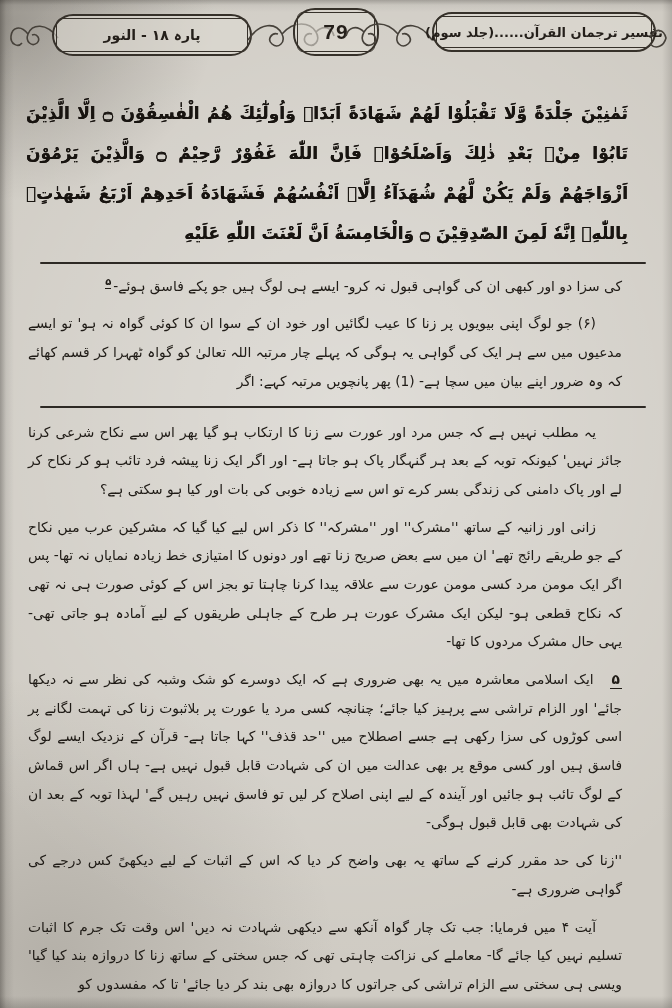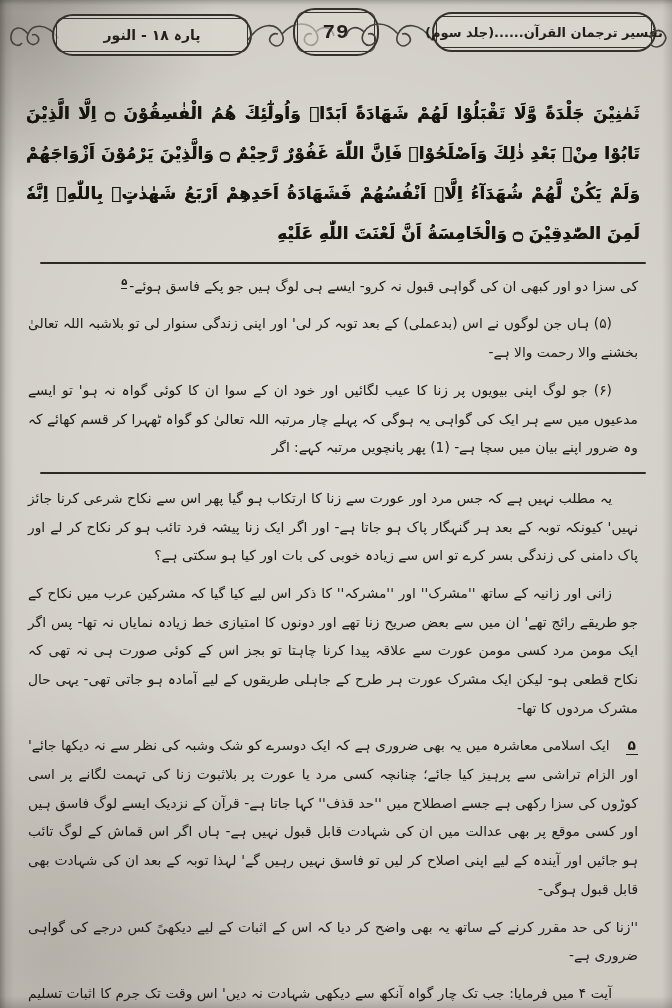--- a/index.html
+++ b/index.html
@@ -29,50 +29,50 @@
   }
   .cartouche-inner{
     border:1px solid #36312a;border-radius:6px;
     height:100%;box-sizing:border-box;
     display:flex;align-items:center;justify-content:center;
     white-space:nowrap;
   }
   .cart-right{right:16px;top:12px;width:216px;height:32px;}
   .cart-right .cartouche-inner{font-size:13px;font-weight:bold;}
   .cart-center{left:50%;top:8px;transform:translateX(-50%);width:78px;height:40px;}
-  .cart-center .cartouche-inner{font-size:21px;font-weight:bold;letter-spacing:1px;font-family:Liberation Mono, monospace;}
+  .cart-center .cartouche-inner{font-size:21px;font-weight:bold;letter-spacing:1px;font-family:Liberation Sans, sans-serif;}
   .cart-left{left:52px;top:14px;width:192px;height:34px;}
   .cart-left .cartouche-inner{font-size:14px;font-weight:bold;}
   .flourish{position:absolute;top:16px;height:44px;}
   .fl-a{left:8px;width:52px;}
   .fl-b{left:246px;width:90px;}
   .fl-c{right:238px;width:90px;}
   .fl-d{right:4px;width:20px;}
   
   .quran{
     direction:rtl;
     text-align:justify;
     font-weight:bold;
     font-size:17px;
     line-height:2.35;
     color:#181410;
-    padding:2px 32px 2px 26px;
+    padding:2px 44px 2px 26px;
     text-shadow:0 0 0.5px #181410;
   }
   
   .rule{height:2px;background:#2d2924;margin:6px 26px 8px 40px;border-radius:1px;}
   .rule2{margin-top:10px;margin-bottom:10px;}
   
   .section{padding:0 34px 0 28px;}
   .urdu{
     direction:rtl;
     text-align:justify;
     font-size:13.8px;
     line-height:2.08;
-    margin:0 0 9px 0;
+    margin:0 16px 9px 0;
     color:#1f1b16;
   }
   .indent{text-indent:26px;}
   .fn{
     font-size:10px;
     font-weight:bold;
     border-bottom:1.5px solid #1f1b16;
     padding-bottom:1px;
     margin-right:2px;
   }
@@ -128,21 +128,20 @@
   <div class="quran">
     <span>ثَمٰنِيْنَ جَلْدَةً وَّلَا تَقْبَلُوْا لَهُمْ شَهَادَةً اَبَدًاۚ وَاُولٰٓئِكَ هُمُ الْفٰسِقُوْنَ ۝</span>
     <span>اِلَّا الَّذِيْنَ تَابُوْا مِنْۢ بَعْدِ ذٰلِكَ وَاَصْلَحُوْاۚ فَاِنَّ اللّٰهَ غَفُوْرٌ رَّحِيْمٌ ۝ وَالَّذِيْنَ يَرْمُوْنَ اَزْوَاجَهُمْ وَلَمْ يَكُنْ لَّهُمْ شُهَدَآءُ اِلَّاۤ</span>
     <span>اَنْفُسُهُمْ فَشَهَادَةُ اَحَدِهِمْ اَرْبَعُ شَهٰدٰتٍۭ بِاللّٰهِۙ اِنَّهٗ لَمِنَ الصّٰدِقِيْنَ ۝ وَالْخَامِسَةُ اَنَّ لَعْنَتَ اللّٰهِ عَلَيْهِ</span>
   </div>
 
   <div class="rule"></div>
 
   <div class="section">
     <p class="urdu"><span>کی سزا دو اور کبھی ان کی گواہی قبول نہ کرو- ایسے ہی لوگ ہیں جو پکے فاسق ہوئے-</span><sup class="fn">۵</sup></p>
-    <p class="urdu indent">(۵) ہاں جن لوگوں نے اس (بدعملی) کے بعد توبہ کر لی' اور اپنی زندگی سنوار لی تو بلاشبہ اللہ تعالیٰ بخشنے والا رحمت والا ہے-</p>
     <p class="urdu indent">(۶) جو لوگ اپنی بیویوں پر زنا کا عیب لگائیں اور خود ان کے سوا ان کا کوئی گواہ نہ ہو' تو ایسے مدعیوں میں سے ہر ایک کی گواہی یہ ہوگی کہ پہلے چار مرتبہ اللہ تعالیٰ کو گواہ ٹھہرا کر قسم کھائے کہ وہ ضرور اپنے بیان میں سچا ہے- (1) پھر پانچویں مرتبہ کہے: اگر</p>
   </div>
 
   <div class="rule rule2"></div>
 
   <div class="section">
     <p class="urdu indent">یہ مطلب نہیں ہے کہ جس مرد اور عورت سے زنا کا ارتکاب ہو گیا پھر اس سے نکاح شرعی کرنا جائز نہیں' کیونکہ توبہ کے بعد ہر گنہگار پاک ہو جاتا ہے- اور اگر ایک زنا پیشہ فرد تائب ہو کر نکاح کر لے اور پاک دامنی کی زندگی بسر کرے تو اس سے زیادہ خوبی کی بات اور کیا ہو سکتی ہے؟</p>
     <p class="urdu indent">زانی اور زانیہ کے ساتھ ''مشرک'' اور ''مشرکہ'' کا ذکر اس لیے کیا گیا کہ مشرکین عرب میں نکاح کے جو طریقے رائج تھے' ان میں سے بعض صریح زنا تھے اور دونوں کا امتیازی خط زیادہ نمایاں نہ تھا- پس اگر ایک مومن مرد کسی مومن عورت سے علاقہ پیدا کرنا چاہتا تو بجز اس کے کوئی صورت ہی نہ تھی کہ نکاح قطعی ہو- لیکن ایک مشرک عورت ہر طرح کے جاہلی طریقوں کے لیے آمادہ ہو جاتی تھی- یہی حال مشرک مردوں کا تھا-</p>
     <p class="urdu"><span class="note-marker">۵</span><span>ایک اسلامی معاشرہ میں یہ بھی ضروری ہے کہ ایک دوسرے کو شک وشبہ کی نظر سے نہ دیکھا جائے' اور الزام تراشی سے پرہیز کیا جائے؛ چنانچہ کسی مرد یا عورت پر بلاثبوت زنا کی تہمت لگانے پر اسی کوڑوں کی سزا رکھی ہے جسے اصطلاح میں ''حد قذف'' کہا جاتا ہے- قرآن کے نزدیک ایسے لوگ فاسق ہیں اور کسی موقع پر بھی عدالت میں ان کی شہادت قابل قبول نہیں ہے- ہاں اگر اس قماش کے لوگ تائب ہو جائیں اور آیندہ کے لیے اپنی اصلاح کر لیں تو فاسق نہیں رہیں گے' لہذا توبہ کے بعد ان کی شہادت بھی قابل قبول ہوگی-</span></p>
     <p class="urdu">''زنا کی حد مقرر کرنے کے ساتھ یہ بھی واضح کر دیا کہ اس کے اثبات کے لیے دیکھیً کس درجے کی گواہی ضروری ہے-</p>

